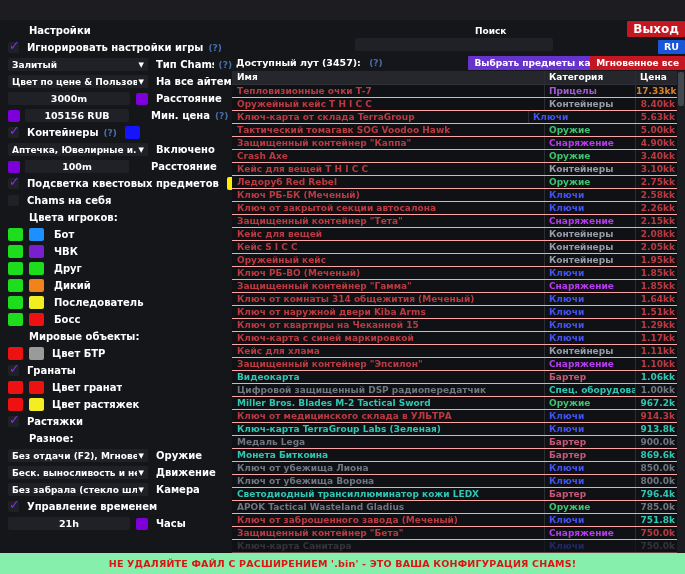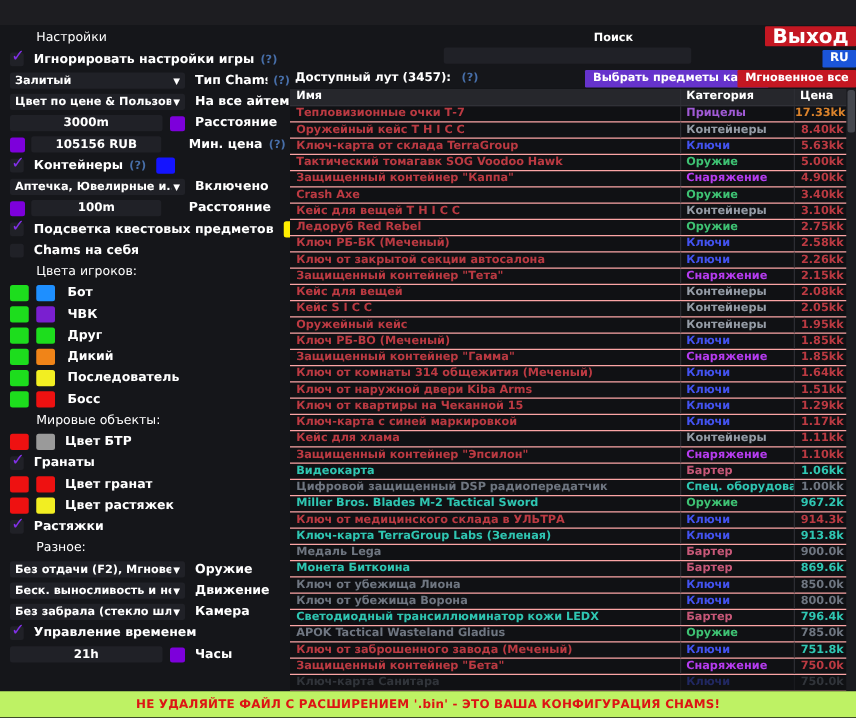--- a/index.html
+++ b/index.html
@@ -6,59 +6,59 @@
   body{
     width:685px;height:574px;overflow:hidden;position:relative;
     background:#15161a;
     font-family:"DejaVu Sans","Liberation Sans",sans-serif;
     -webkit-font-smoothing:antialiased;
   }
   .titlebar{position:absolute;top:0;left:0;right:0;height:20px;background:#1d1d21;}
 
   
   .left{position:absolute;left:8px;top:24px;width:224px;}
-  .sec-title{color:#fff;font-size:10px;font-weight:400;height:13px;line-height:13px;margin-bottom:4px;padding-left:21px;}
+  .sec-title{color:#fff;font-size:10px;font-weight:700;height:13px;line-height:13px;margin-bottom:4px;padding-left:21px;}
   .lrow{display:flex;align-items:center;height:13px;margin-bottom:4px;color:#fff;font-size:10px;font-weight:700;white-space:nowrap;}
   .cb{width:11px;height:11px;background:#202127;border-radius:2px;margin-right:8px;position:relative;flex:none;}
   .cb.checked::after{content:"✓";position:absolute;left:1px;top:-4px;color:#8230e8;font-size:13px;font-weight:900;}
   .select{width:132px;height:13px;background:#202127;border-radius:2px;display:flex;align-items:center;padding:0 4px;flex:none;cursor:default;}
   .select .val{flex:1;font-size:9px;font-weight:700;color:#fff;overflow:hidden;white-space:nowrap;}
   .select .arrow{font-size:7px;color:#fff;margin-left:2px;flex:none;}
   .inputbox{height:13px;background:#202127;border-radius:2px;text-align:center;font-size:9.5px;font-weight:700;color:#fff;line-height:13px;flex:none;overflow:hidden;}
   .ib-wide{width:122px;}
   .ib-med{width:104px;}
   .sw{width:12px;height:12px;border-radius:2px;flex:none;}
   .sw-big{width:15px;height:13px;border-radius:2px;flex:none;}
   .ml6{margin-left:6px;} .ml8{margin-left:8px;} .mr5{margin-right:5px;}
   .lbl{margin-left:8px;overflow:hidden;}
   .hint{color:#476ea8;font-size:9px;font-weight:700;margin-left:5px;}
   .prow .plabel{margin-left:10px;}
 
   
   .search-label{position:absolute;left:435px;top:26px;color:#fff;font-size:9px;font-weight:700;padding-left:40px;}
   .search-input{position:absolute;left:355px;top:38px;width:198px;height:13px;background:#202127;border:none;border-radius:2px;color:#fff;font-size:9px;padding:0 4px;box-sizing:border-box;outline:none;}
   .btn{color:#fff;font-weight:700;border-radius:1px;cursor:default;display:inline-block;}
-  .btn-exit{position:absolute;right:0;top:21px;height:16px;line-height:16px;padding:0 6px;background:#c41722;font-size:16px;}
+  .btn-exit{position:absolute;right:0;top:21px;height:16px;line-height:16px;padding:0 6px;background:#c41722;font-size:12px;}
   .btn-ru{position:absolute;right:0;top:40px;height:14px;line-height:14px;padding:0 6px;background:#1b55d9;font-size:9.5px;}
   .loot-title{position:absolute;left:236px;top:57px;color:#fff;font-size:9.5px;font-weight:700;text-align:right;}
   .btn-kappa{position:absolute;right:70px;top:56px;height:14px;line-height:14px;padding:0 6px;background:#6633cc;font-size:9px;}
   .btn-dropall{position:absolute;right:0;top:56px;height:14px;line-height:14px;padding:0 6px;background:#c41722;font-size:9px;}
 
   .table{position:absolute;left:232px;top:71px;right:0;bottom:21px;background:#101114;overflow:hidden;}
   .thead{display:flex;height:13px;line-height:13px;background:#26272c;border-bottom:1px solid #303137;color:#fff;font-size:9px;font-weight:700;}
   .trow{display:flex;height:12px;line-height:12px;border-bottom:1px solid #fca5a5;font-size:9px;font-weight:700;}
   .trow.dim{opacity:.35;}
   .c-name{flex:1;padding-left:5px;overflow:hidden;white-space:nowrap;}
   .c-cat{width:86px;flex:none;border-left:1px solid #2c2d33;padding-left:4px;overflow:hidden;white-space:nowrap;}
   .c-price{width:39px;flex:none;border-left:1px solid #2c2d33;text-align:right;padding-right:10px;overflow:hidden;white-space:nowrap;}
   .thead .c-price{text-align:left;padding-left:4px;padding-right:0;width:45px;}
   .scrollbar{position:absolute;right:0;top:71px;width:8px;bottom:21px;background:#1b1c20;}
   .scroll-thumb{position:absolute;left:1px;right:1px;top:1px;height:34px;background:#45474e;border-radius:2px;}
 
-  .footer{position:absolute;left:0;right:0;bottom:0;height:21px;background:#bef264;display:flex;align-items:center;justify-content:center;}
+  .footer{position:absolute;left:0;right:0;bottom:0;height:21px;background:#86efac;display:flex;align-items:center;justify-content:center;}
   .footer span{color:#dd1414;font-size:9.5px;font-weight:700;letter-spacing:.2px;}
 </style>
 </head>
 <body>
 
 <div class="titlebar"></div>
 
 <div class="left">
 
   <div class="sec-title">Настройки</div>
@@ -256,21 +256,21 @@
         <span class="c-price" style="color: rgb(217, 130, 43);">17.33kk</span>
       </div>
       <div class="trow">
         <span class="c-name" style="color: rgb(187, 58, 66);">Оружейный кейс T H I C C</span>
         <span class="c-cat" style="color: rgb(149, 156, 166);">Контейнеры</span>
         <span class="c-price" style="color: rgb(187, 58, 66);">8.40kk</span>
       </div>
       <div class="trow">
         <span class="c-name" style="color: rgb(187, 58, 66);">Ключ-карта от склада TerraGroup</span>
         <span class="c-cat" style="color: rgb(67, 83, 240);">Ключи</span>
-        <span class="c-price" style="color: rgb(187, 58, 66);">5.63kk</span>
+        <span class="c-price" style="color: rgb(187, 58, 66); margin-left: 16px;">5.63kk</span>
       </div>
       <div class="trow">
         <span class="c-name" style="color: rgb(187, 58, 66);">Тактический томагавк SOG Voodoo Hawk</span>
         <span class="c-cat" style="color: rgb(62, 194, 115);">Оружие</span>
         <span class="c-price" style="color: rgb(187, 58, 66);">5.00kk</span>
       </div>
       <div class="trow">
         <span class="c-name" style="color: rgb(187, 58, 66);">Защищенный контейнер "Каппа"</span>
         <span class="c-cat" style="color: rgb(182, 60, 240);">Снаряжение</span>
         <span class="c-price" style="color: rgb(187, 58, 66);">4.90kk</span>

